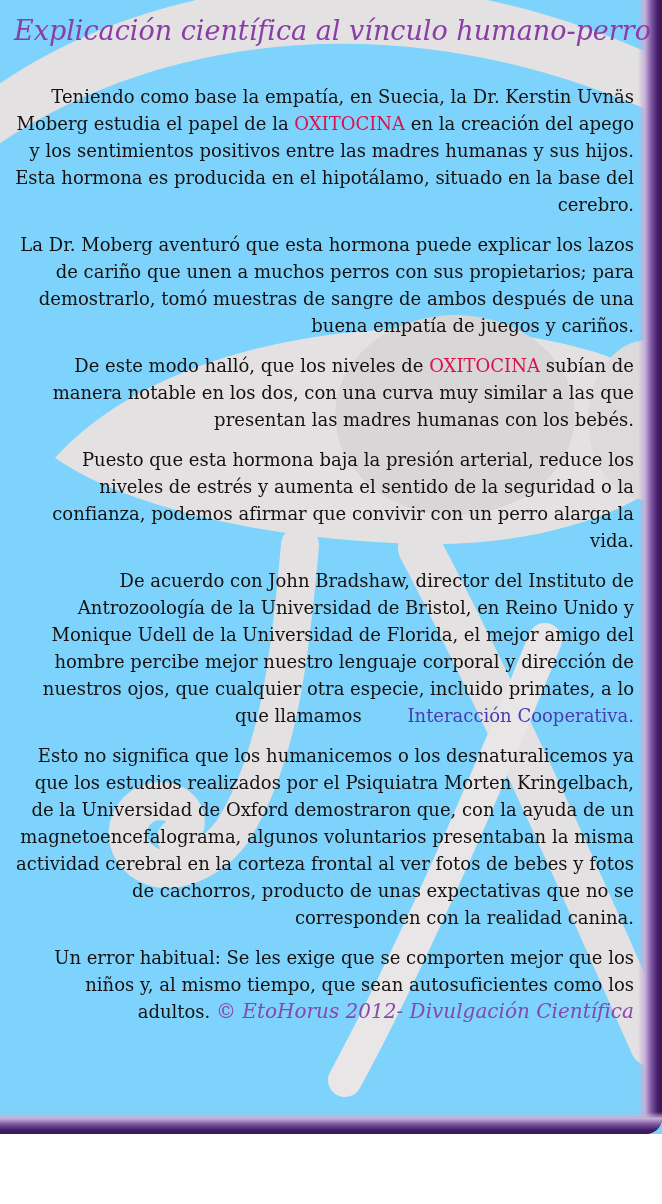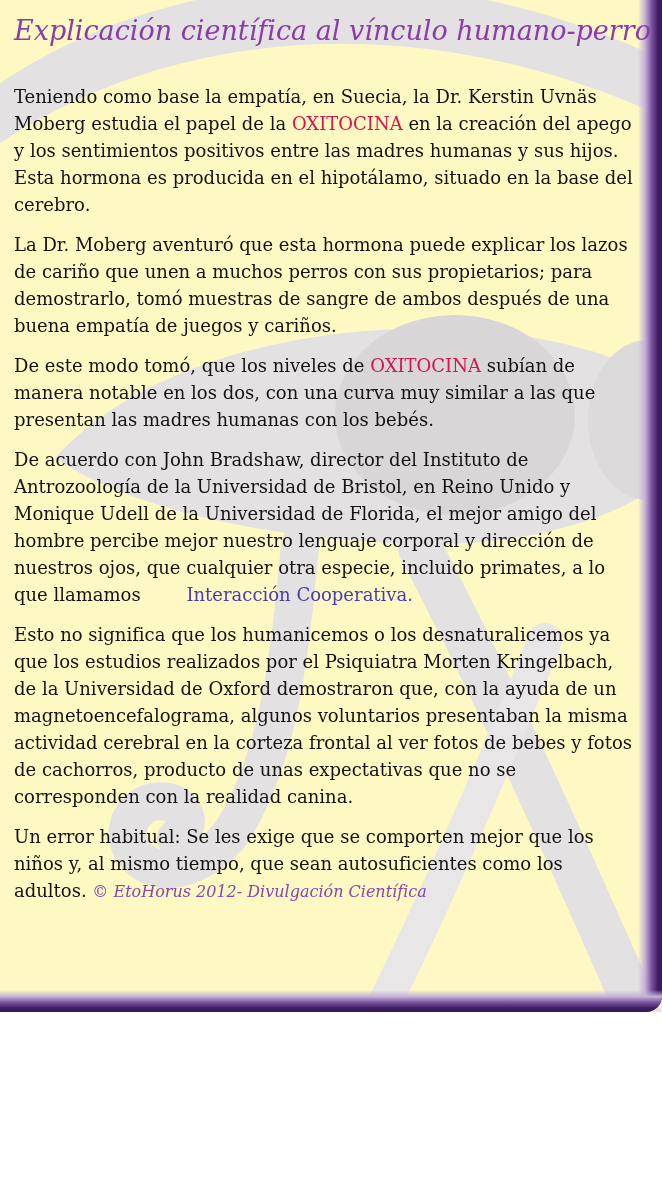--- a/index.html
+++ b/index.html
@@ -5,22 +5,22 @@
 <style>
   html, body { margin: 0; padding: 0; }
   body {
     width: 662px; height: 1204px;
     background: #ffffff;
     font-family: "DejaVu Serif", serif;
     overflow: hidden;
   }
   .page {
     position: relative;
-    width: 662px; height: 1012px;
-    background: #fef9c3;
+    width: 662px; height: 1134px;
+    background: #7dd3fc;
     overflow: hidden;
   }
   
   .watermark {
     position: absolute; inset: 0;
     z-index: 1;
     pointer-events: none;
   }
   
   .bar-right {
@@ -62,28 +62,29 @@
     font-size: 27px;
     line-height: 36px;
     color: var(--title-purple, #8b3da7);
     text-align: center;
     white-space: nowrap;
     margin: 13px 0 34px 0;
   }
   .content p {
     margin: 13px 0 0 0;
     white-space: pre-line;
+    text-align: right;
   }
   .content p.first { margin-top: 0; }
   .hl   { color: var(--highlight-red, #d8134e); }
   .link { color: var(--link-violet, #4a3cb0); margin-left: 40px; }
   .credit {
     color: var(--credit-purple, #8747ad);
     font-style: italic;
-    font-size: 16px;
+    font-size: 20px;
   }
 </style>
 </head>
 <body>
 
 <div class="page">
 
   <svg class="watermark" viewBox="0 0 662 1204" width="662" height="1204" xmlns="http://www.w3.org/2000/svg">
 
     <path d="M -30 165 C 150 25, 430 -5, 700 135 L 700 78 C 430 -65, 150 -35, -30 105 Z" fill="#e3e1e2"></path>
@@ -105,22 +106,23 @@
 
   <div class="content">
 
     <h1 class="title">Explicación científica al vínculo humano-perro</h1>
 
     <p class="first"><span>Teniendo como base la empatía, en Suecia, la Dr. Kerstin Uvnäs Moberg estudia el papel de la </span><span class="hl">OXITOCINA</span><span> en la creación del apego y los sentimientos positivos entre las madres humanas y sus hijos.
 Esta hormona es producida en el hipotálamo, situado en la base del cerebro.</span></p>
 
     <p><span>La Dr. Moberg aventuró que esta hormona puede explicar los lazos de cariño que unen a muchos perros con sus propietarios; para demostrarlo, tomó muestras de sangre de ambos después de una buena empatía de juegos y cariños.</span></p>
 
-    <p><span>De este modo tomó, que los niveles de </span><span class="hl">OXITOCINA</span><span> subían de manera notable  en los dos, con una curva muy similar a las que presentan las madres humanas con los bebés.</span></p>
+    <p><span>De este modo halló, que los niveles de </span><span class="hl">OXITOCINA</span><span> subían de manera notable  en los dos, con una curva muy similar a las que presentan las madres humanas con los bebés.</span></p>
 
+    <p><span>Puesto que esta hormona baja la presión arterial, reduce los niveles de estrés y aumenta el sentido de la seguridad o la confianza, podemos afirmar que convivir con un perro alarga la vida.</span></p>
 
     <p><span>De acuerdo con  John Bradshaw, director del Instituto de Antrozoología de la Universidad de Bristol, en Reino Unido y Monique Udell de la Universidad de Florida, el mejor amigo del hombre percibe mejor nuestro lenguaje corporal y dirección de nuestros ojos, que cualquier otra especie, incluido primates, a lo que llamamos </span><span class="link">Interacción Cooperativa.</span></p>
 
     <p><span>Esto no significa que los humanicemos o los desnaturalicemos ya que los estudios realizados por el Psiquiatra Morten Kringelbach, de la Universidad de Oxford demostraron que, con la ayuda de un magnetoencefalograma, algunos voluntarios presentaban la misma actividad cerebral en la corteza frontal al ver fotos de bebes y fotos de cachorros, producto de unas expectativas que no se corresponden con la realidad canina.</span></p>
 
 
     <p><span>Un error habitual: Se les exige que se comporten mejor que los niños y, al mismo tiempo, que sean autosuficientes como los adultos. </span><span class="credit">© EtoHorus 2012- Divulgación Científica</span></p>
 
   </div>
 </div>

